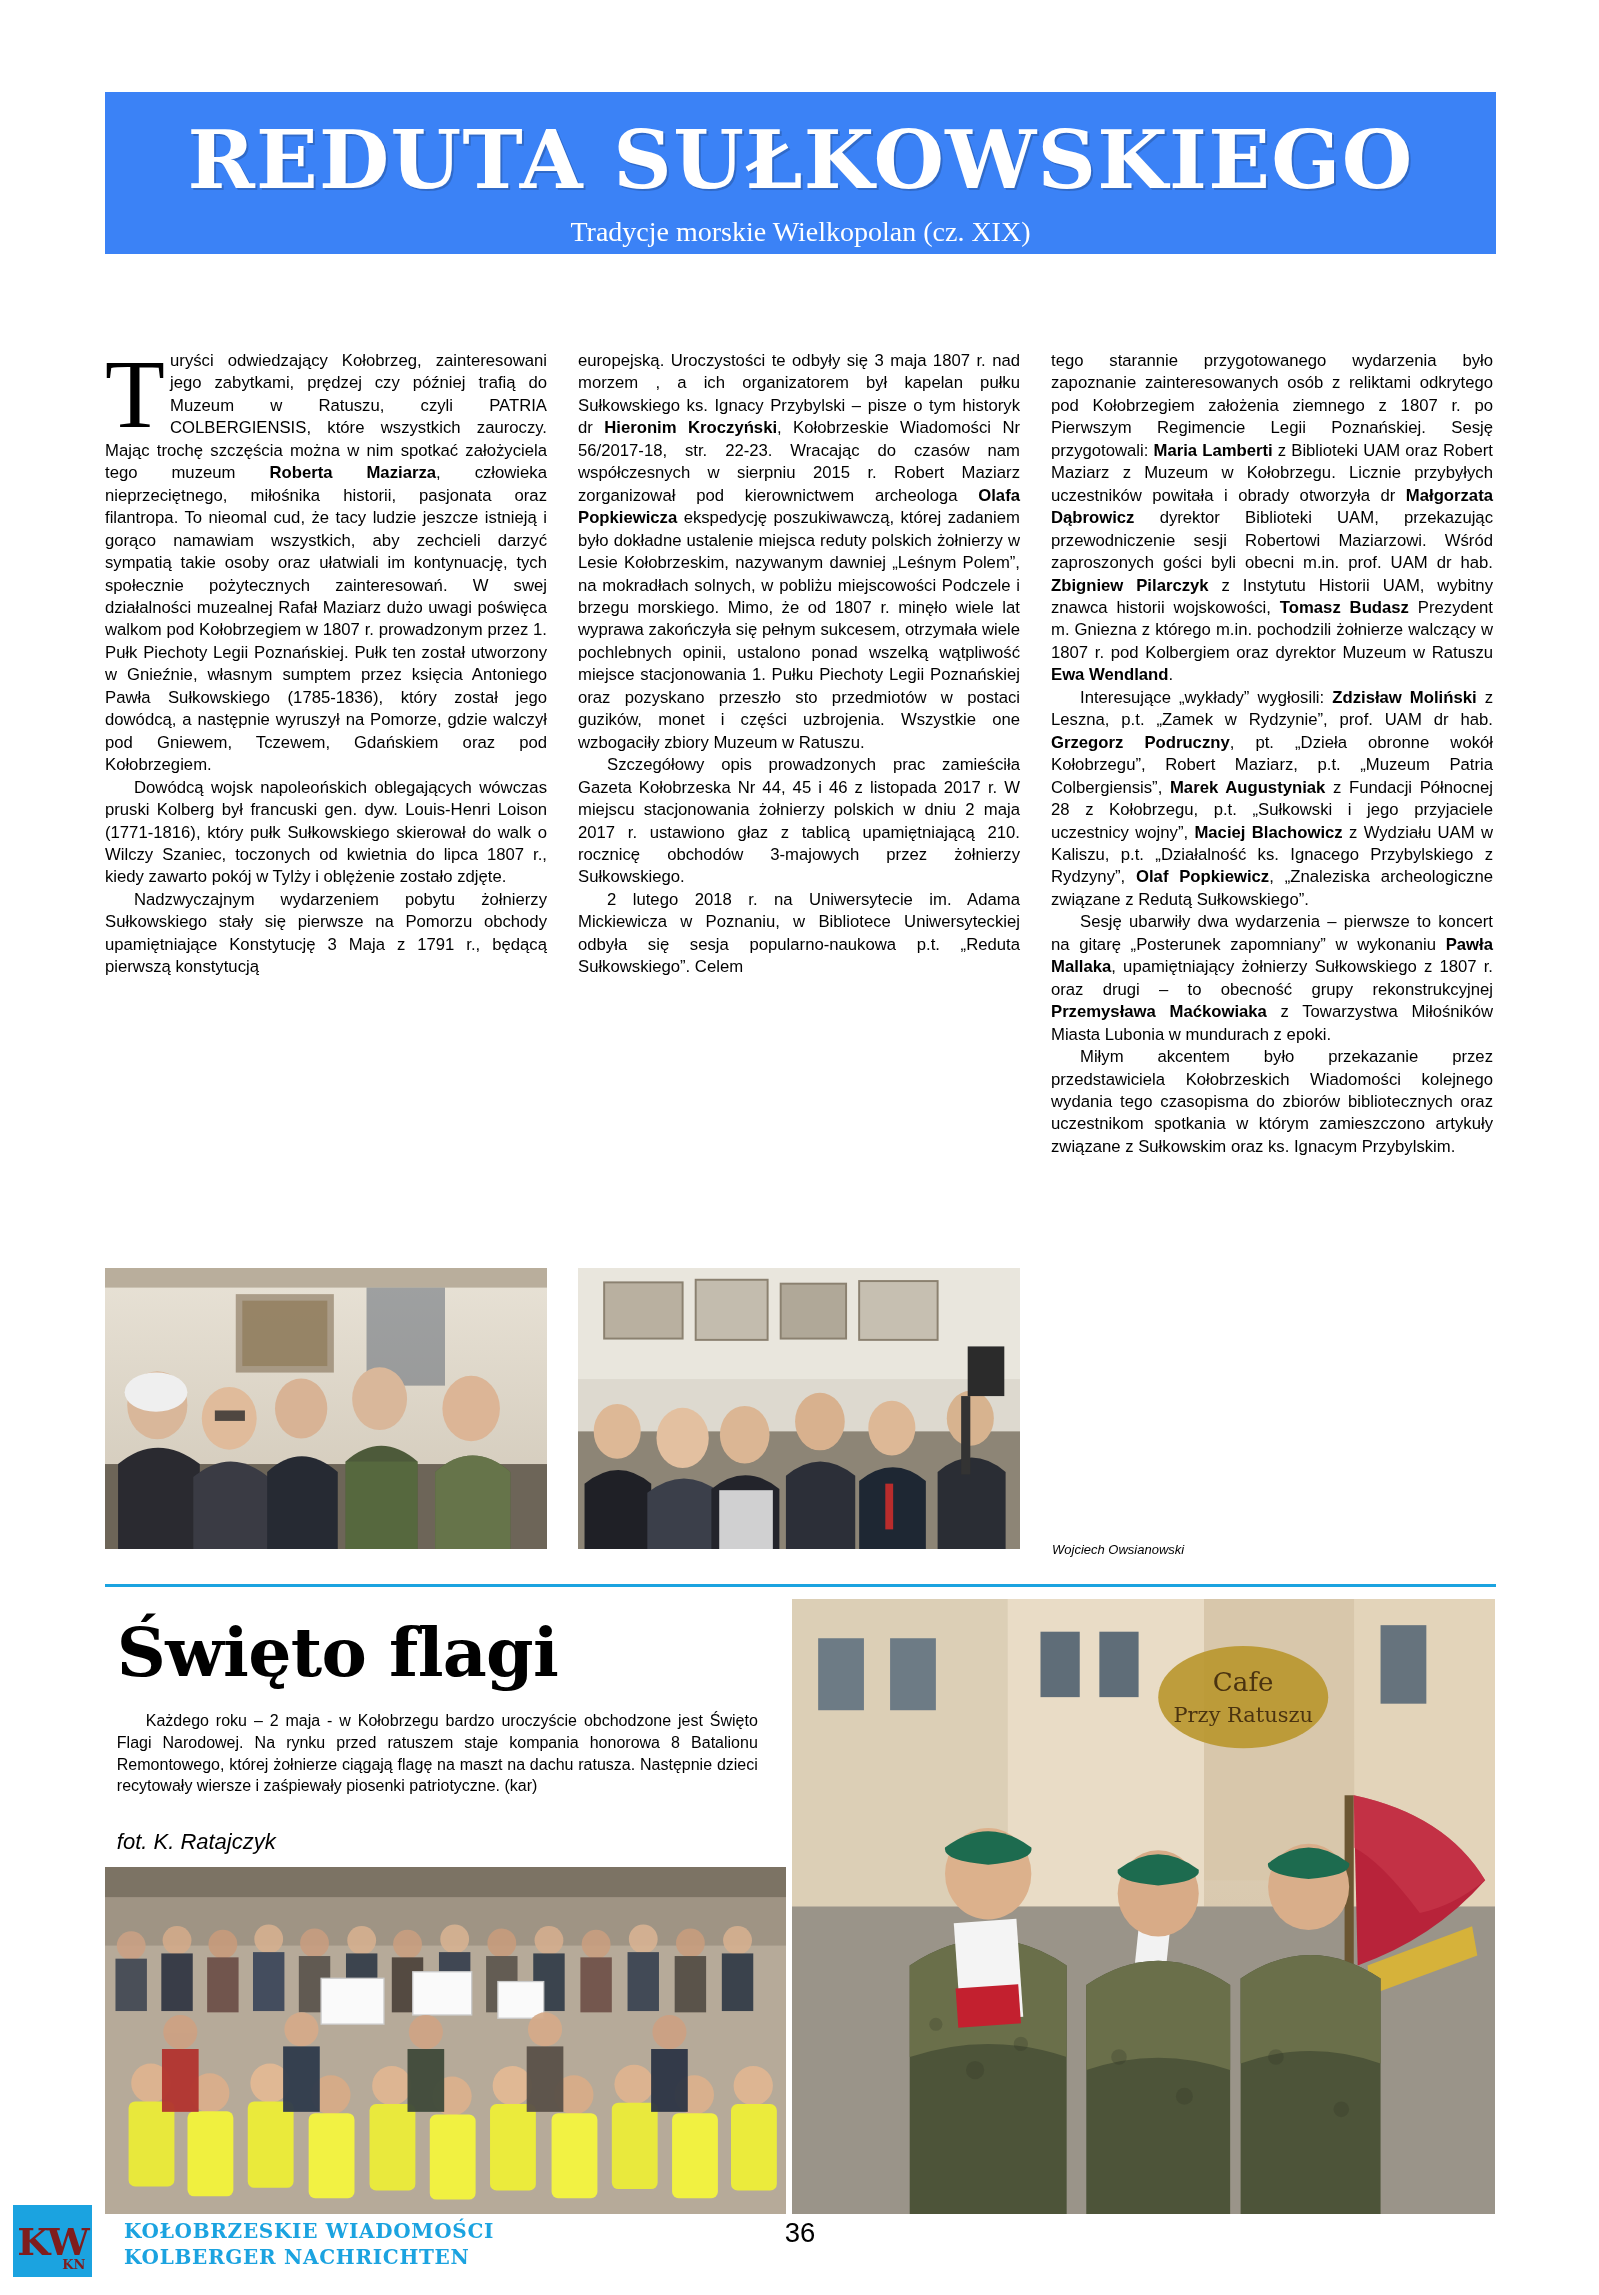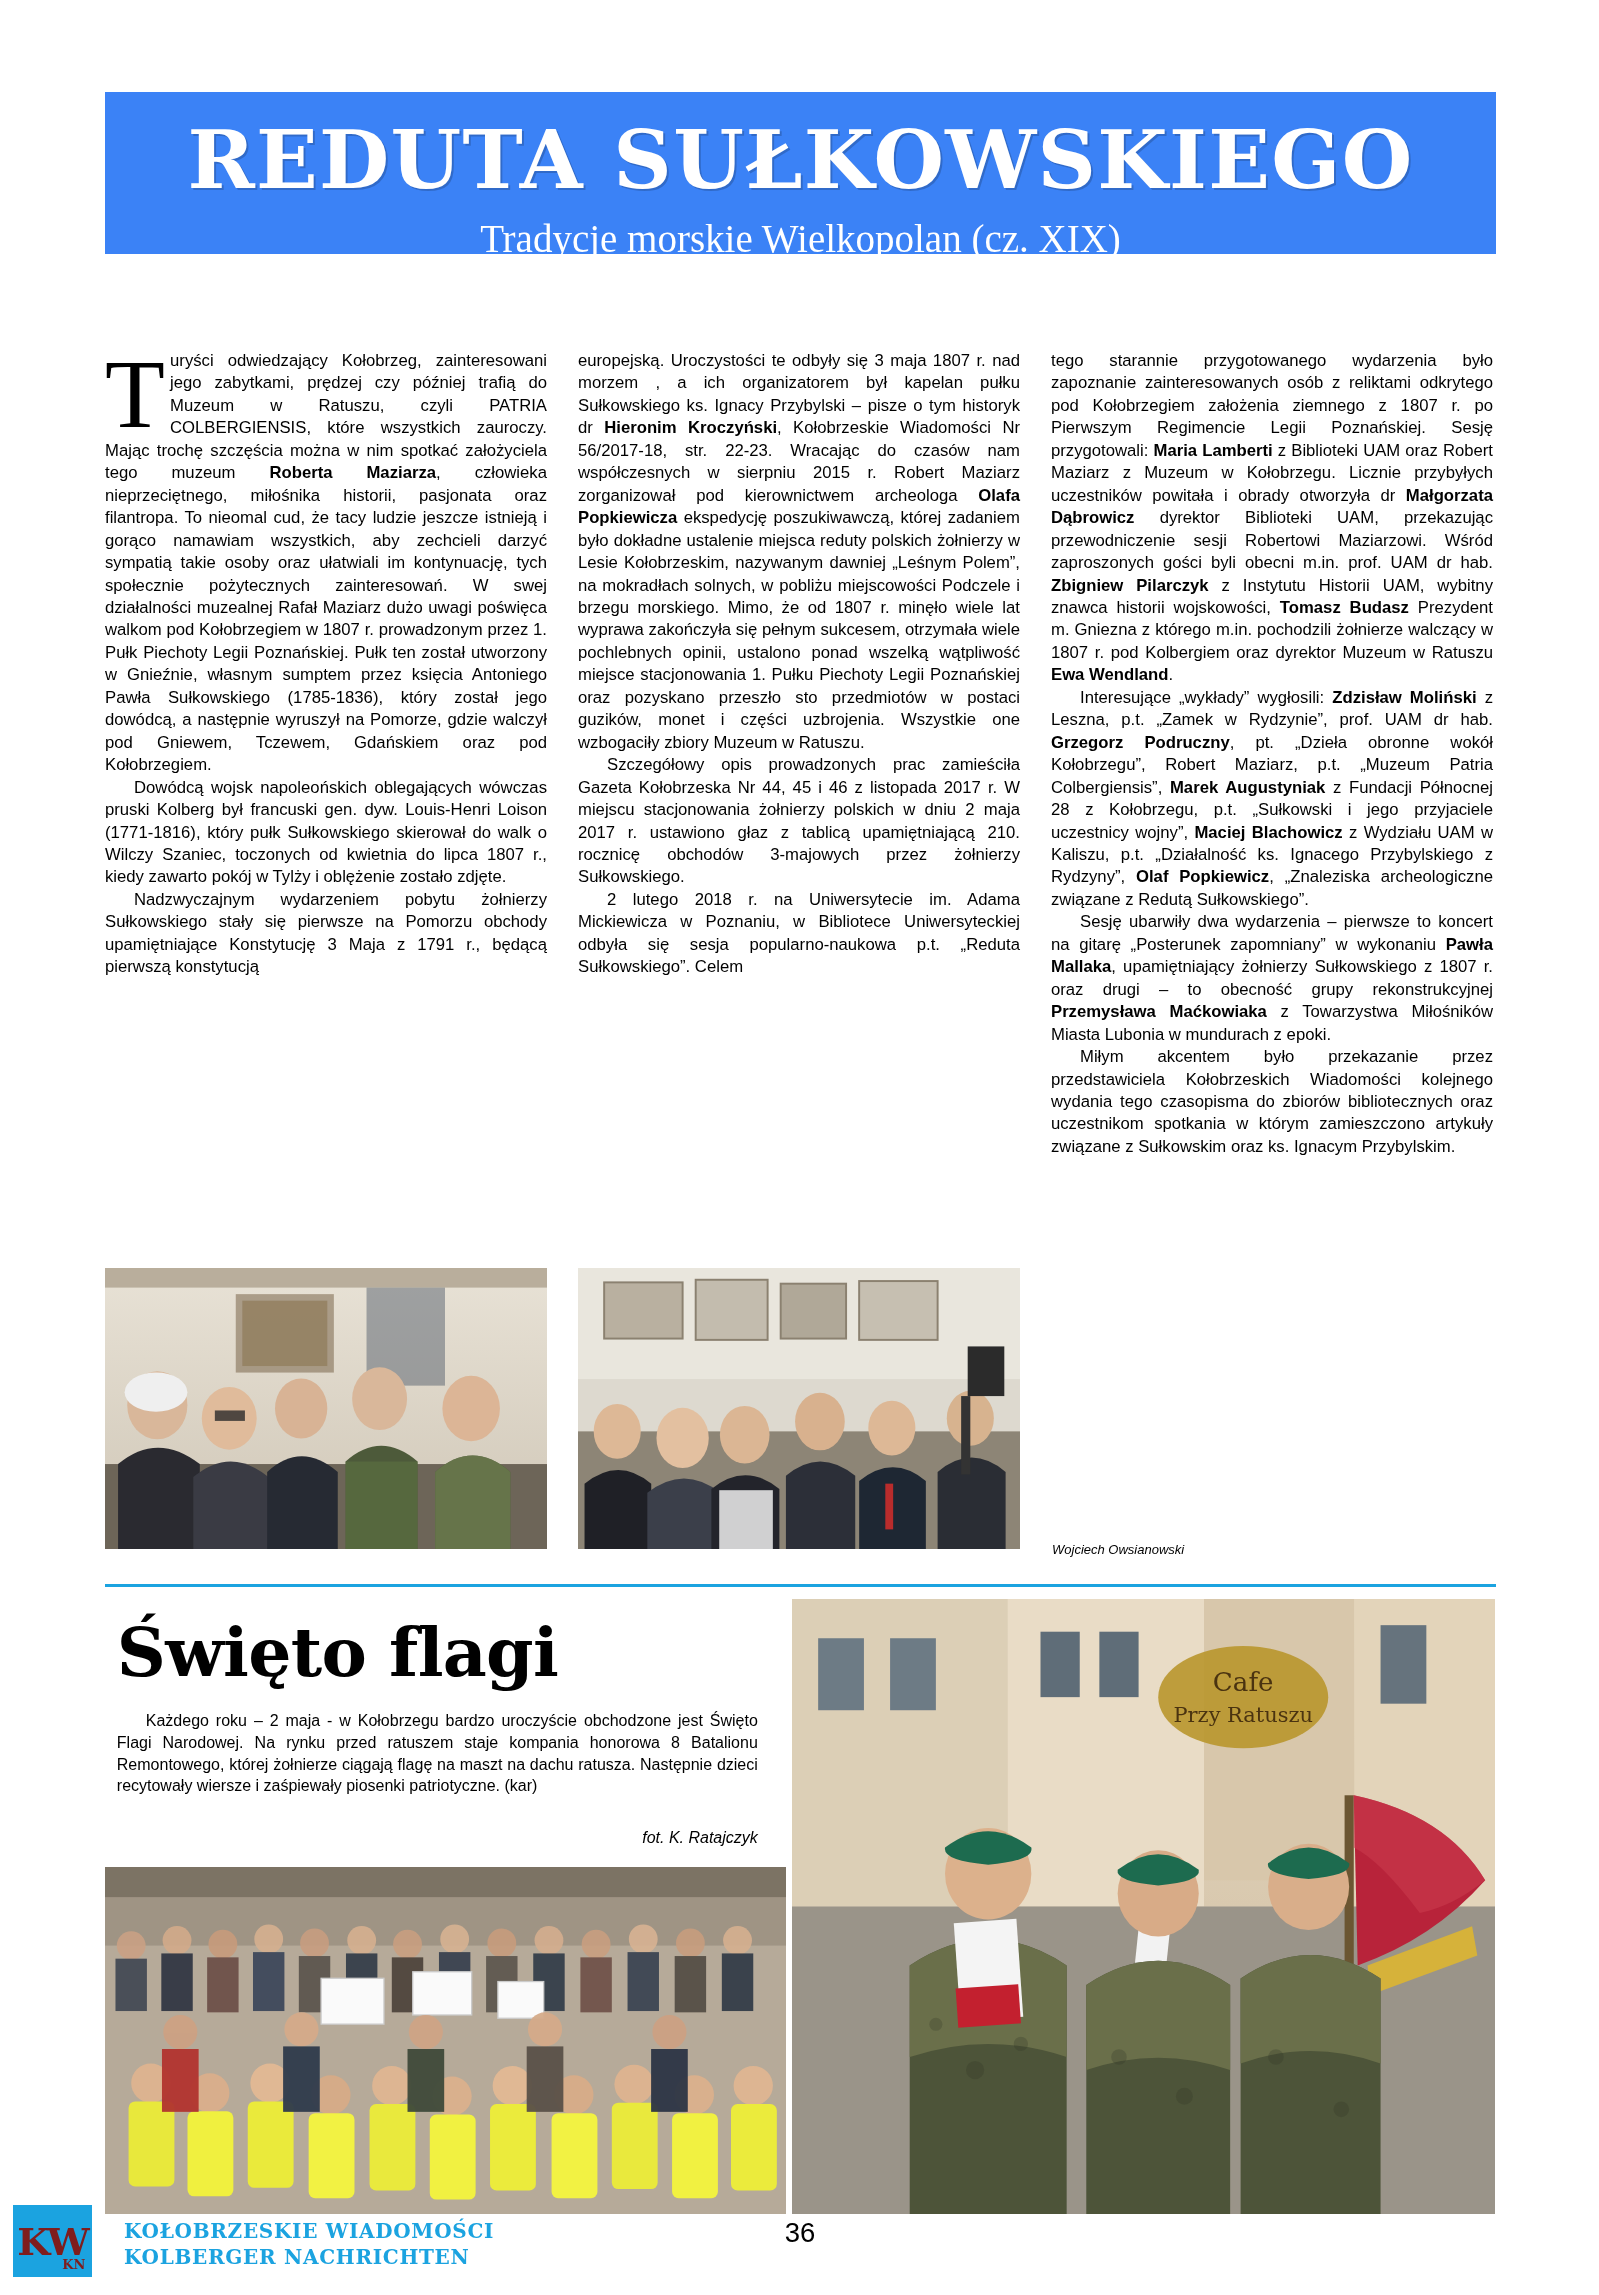--- a/index.html
+++ b/index.html
@@ -36,21 +36,21 @@
     font-size: 81px;
     letter-spacing: 1.3px;
     color: #ffffff;
     text-align: center;
     margin-top: 25px;
     line-height: 1.05;
     text-shadow: 2px 2px 0 rgba(0,0,0,0.18);
   }
   .masthead-sub {
     font-family: "Liberation Serif", serif;
-    font-size: 39px;
+    font-size: 28px;
     color: #ffffff;
     text-align: center;
     margin-top: 14.4px;
   }
 
   
   .cols {
     position: absolute;
     left: 105px;
     top: 350px;
@@ -139,23 +139,22 @@
     font-size: 16px;
     line-height: 1.36;
     text-align: justify;
   }
   .flag-text p { margin: 0; text-indent: 29px; }
   .flag-credit {
     position: absolute;
     left: 11.8px;
     top: 230px;
     width: 641px;
-    text-align: right;
     font-style: italic;
-    font-size: 16px;
+    font-size: 22px;
   }
   .photo-soldiers {
     position: absolute;
     left: 687px;
     top: 0px;
     width: 703px;
     height: 615px;
     overflow: hidden;
   }
   .photo-crowd {

